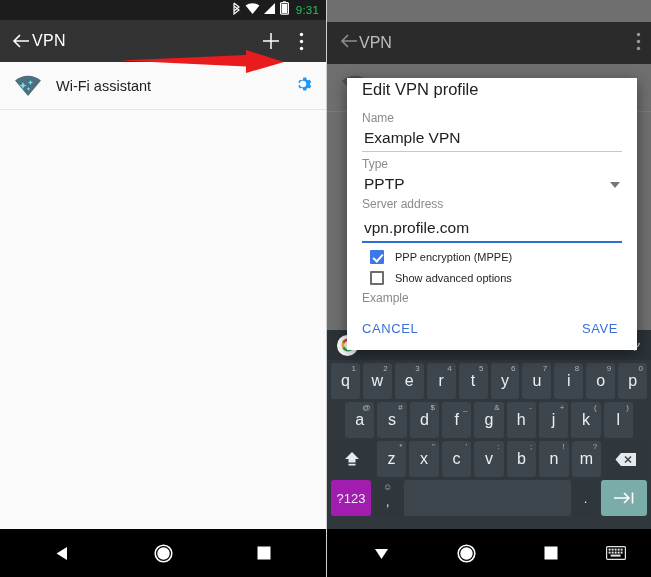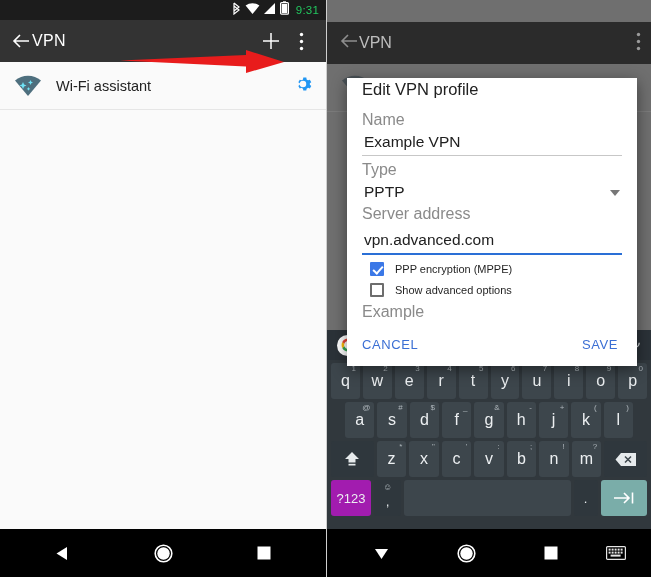--- a/index.html
+++ b/index.html
@@ -66,21 +66,21 @@
              border-bottom: 1px solid #7b7b7b; }
   .dim-row .label { flex: 1; font-size: 14.5px; color: #8d8d8d; margin-left: 8px; }
 
   
   .dialog {
     position: absolute; left: 20px; top: 30px; width: 290px;
     background: #ffffff; box-shadow: 0 4px 14px rgba(0,0,0,.45);
     padding: 2px 15px 8px 15px; z-index: 5; margin-top: 48px;
   }
   .dialog h1 { font-size: 16.5px; font-weight: normal; color: #212121; margin-bottom: 12px; }
-  .field-label { font-size: 16px; color: #8a8a8a; margin-bottom: 1px; }
+  .field-label { font-size: 12px; color: #8a8a8a; margin-bottom: 1px; }
   .field-value { font-size: 15.5px; color: #202020; padding: 3px 0 4px 2px; }
   .underline { height: 1px; background: #c7c7c7; margin-bottom: 5px; }
   .underline.active { height: 2px; background: #2a6fd6; margin-bottom: 5px; }
   .select-row { display: flex; align-items: center; }
   .select-row .field-value { flex: 1; }
   .caret { width: 0; height: 0; border-left: 5px solid transparent;
            border-right: 5px solid transparent; border-top: 6px solid #777; margin-right: 2px; }
   .check-row { display: flex; align-items: center; margin: 7px 0 2px 8px; }
   .cbox { width: 14px; height: 14px; border: 2px solid #6d6d6d; border-radius: 1px;
           margin-right: 11px; flex: 0 0 14px; }
@@ -264,21 +264,21 @@
       <div>
         <div class="field-label">Type</div>
         <div class="select-row">
           <div class="field-value">PPTP</div>
           <div class="caret"></div>
         </div>
       </div>
 
       <div>
         <div class="field-label">Server address</div>
-        <div class="field-value" style="padding-top:7px;">vpn.advanced.com</div>
+        <div class="field-value" style="padding-top:7px;">vpn.profile.com</div>
         <div class="underline active"></div>
       </div>
 
       <div class="check-row">
         <div class="cbox checked"></div>
         <div class="ctext">PPP encryption (MPPE)</div>
       </div>
       <div class="check-row">
         <div class="cbox"></div>
         <div class="ctext">Show advanced options</div>

